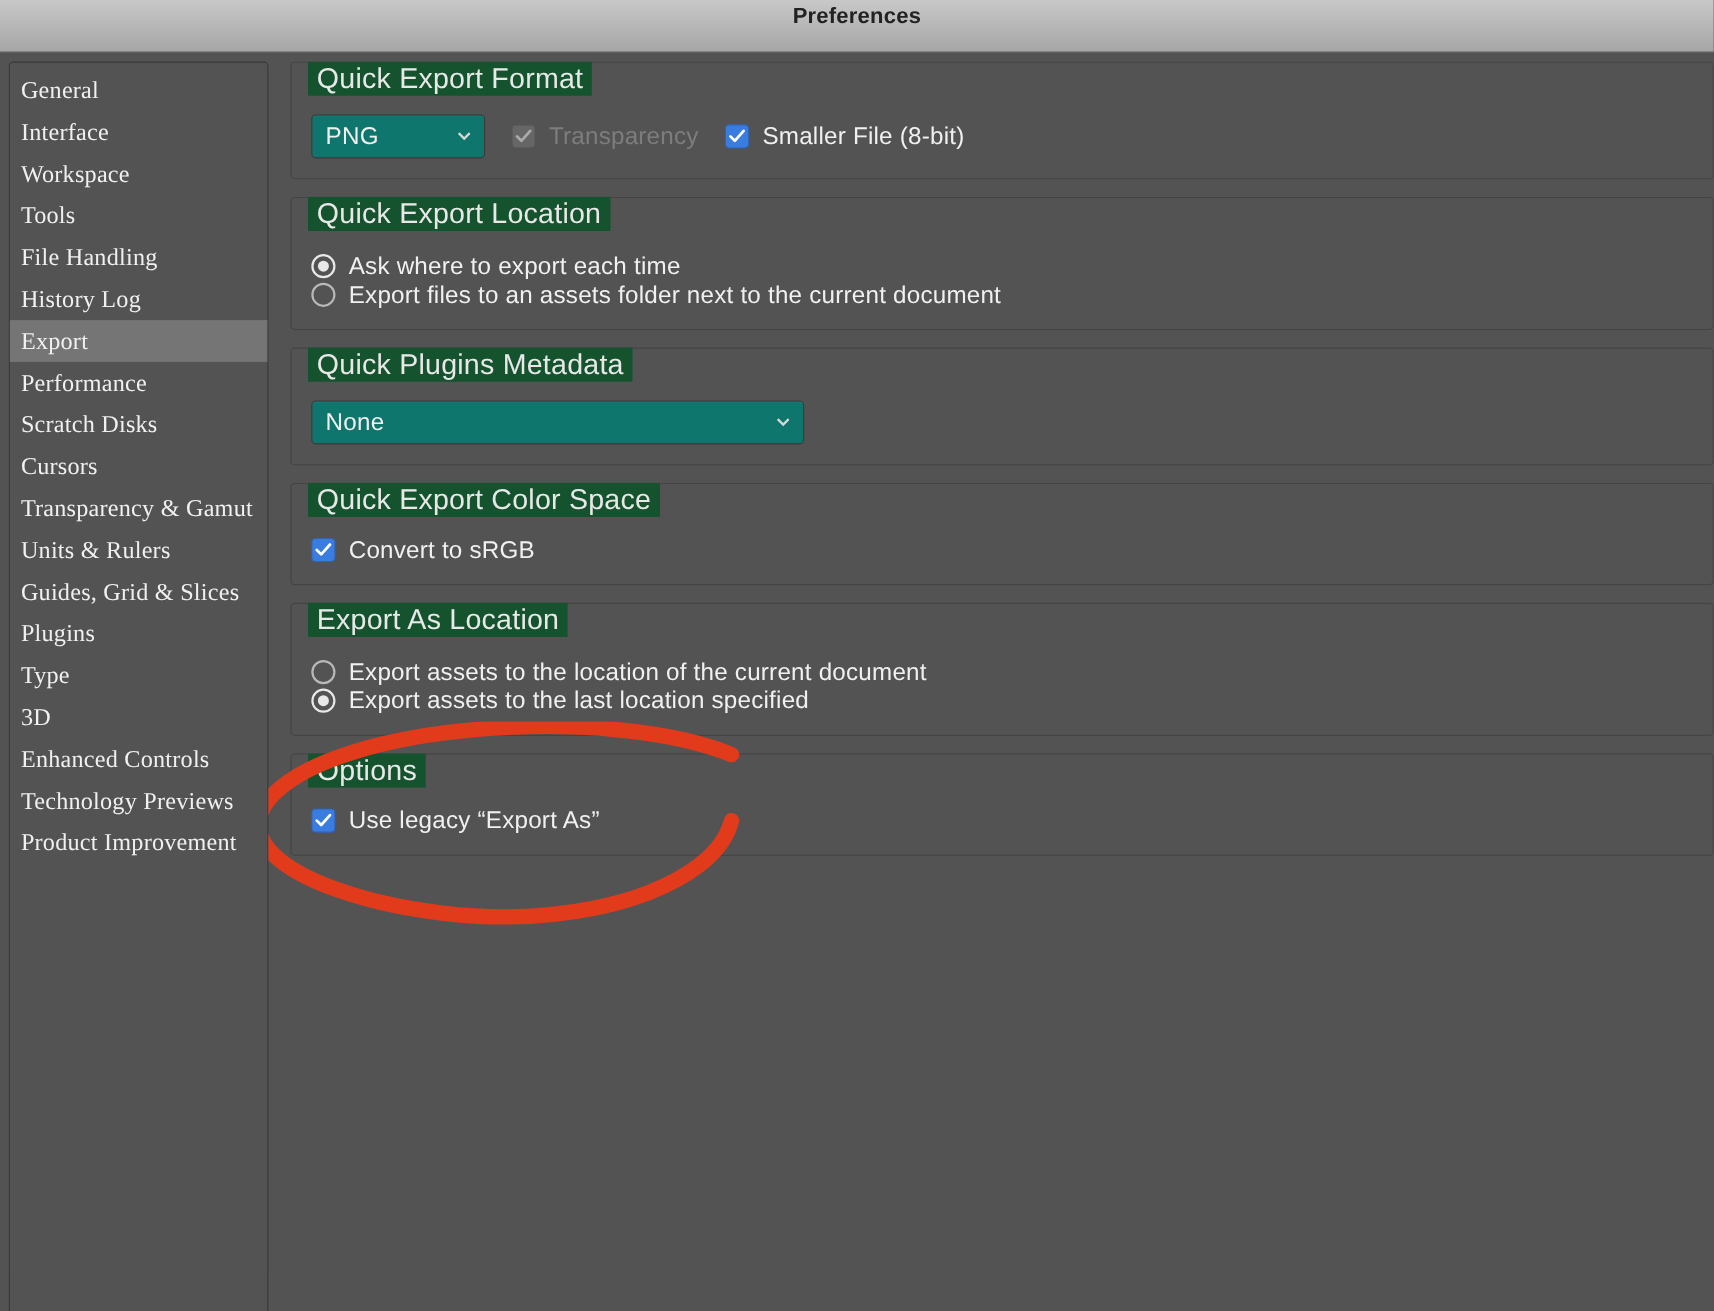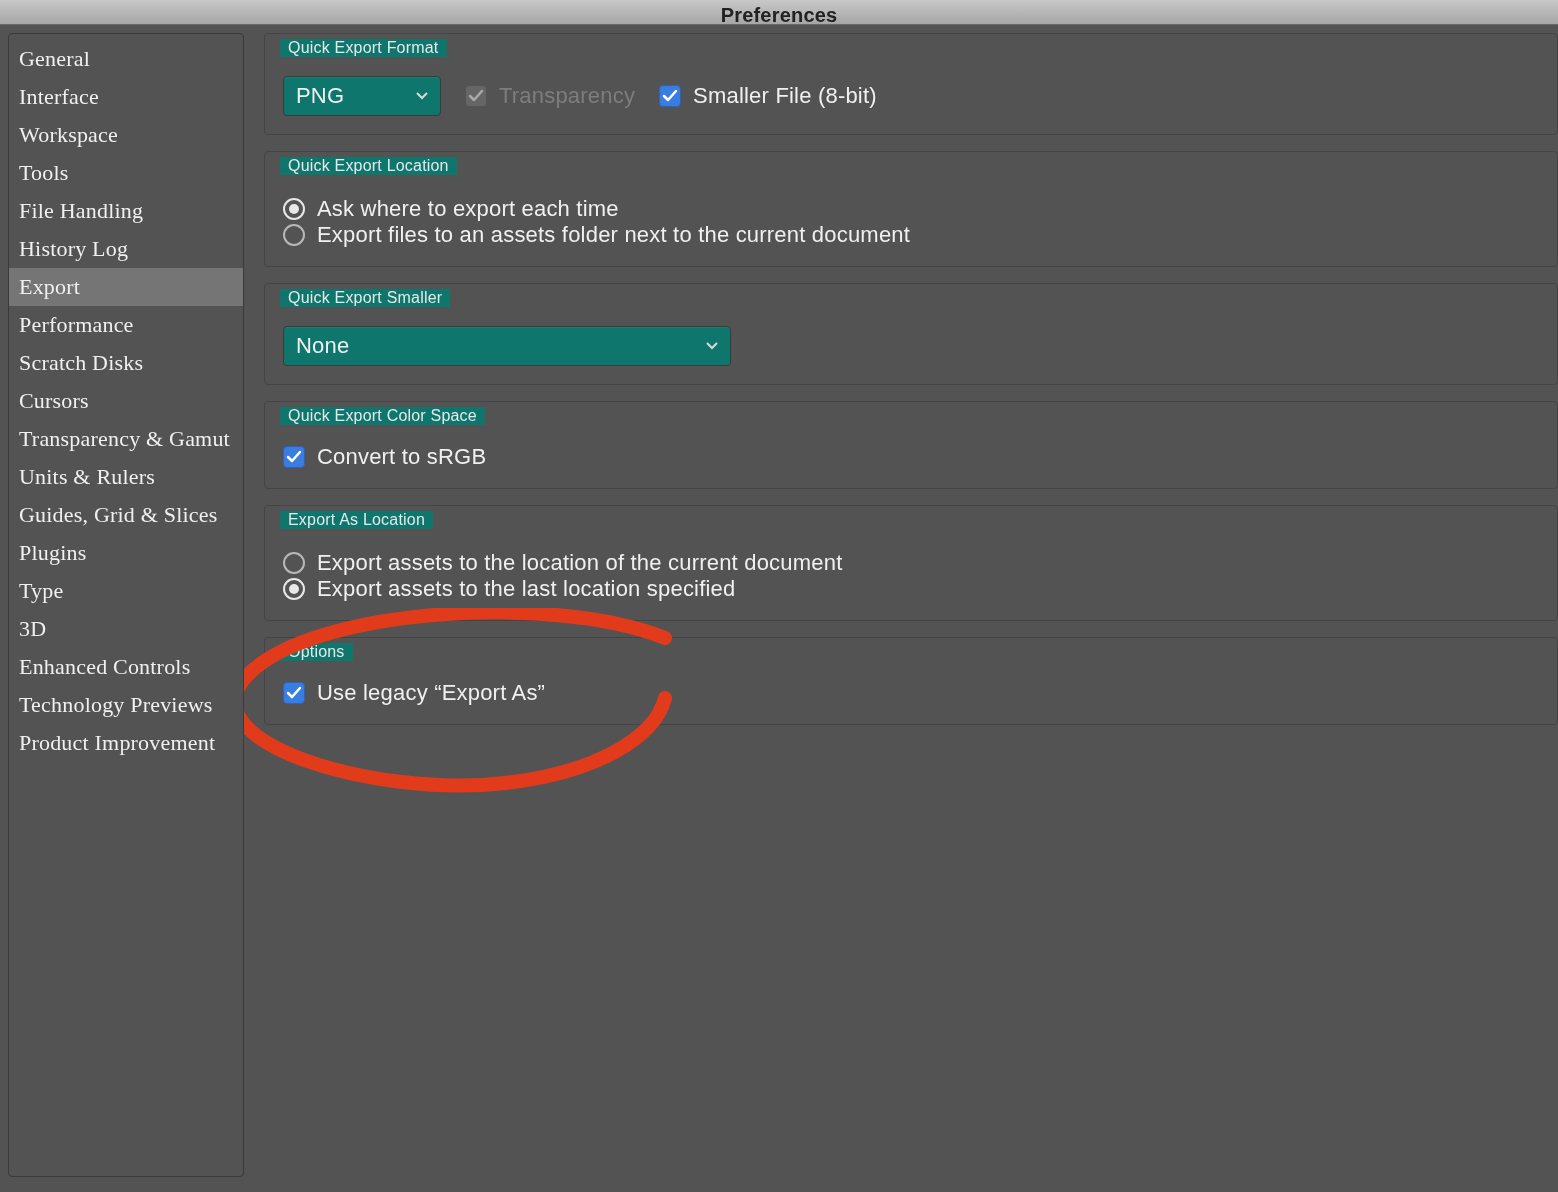--- a/index.html
+++ b/index.html
@@ -7,21 +7,21 @@
     font-family: -apple-system, BlinkMacSystemFont, "Segoe UI", "Helvetica Neue", Arial, sans-serif;
     background: #535353;
     color: #e8e8e8;
     width: 1558px;
     height: 1192px;
     overflow: hidden;
     font-size: 22px;
     letter-spacing: 0.2px;
   }
   .titlebar {
-    height: 25px;
+    height: 48px;
     background: linear-gradient(to bottom, #c8c8c8, #a6a6a6);
     color: #222;
     font-weight: 600;
     font-size: 20px;
     text-align: center;
     line-height: 30px;
     border-bottom: 1px solid #666;
   }
   .window-body {
     display: flex;
@@ -56,24 +56,24 @@
     margin-bottom: 16px;
     padding: 0 18px 18px 18px;
     position: relative;
   }
   .fieldset.first { margin-top: 0; }
   .legend {
     position: relative;
     top: -1px;
     margin-left: -3px;
     display: inline-block;
-    background: #0f766e;
+    background: #14532d;
     padding: 0 8px;
     color: #e8e8e8;
-    font-size: 16px;
+    font-size: 26px;
   }
   .row {
     display: flex;
     align-items: center;
     gap: 24px;
     margin-top: 16px;
   }
   .select {
     display: inline-flex;
     align-items: center;
@@ -216,21 +216,21 @@
           <span class="label">Ask where to export each time</span>
         </div>
         <div class="radio">
           <span class="radio-outer"></span>
           <span class="label">Export files to an assets folder next to the current document</span>
         </div>
       </div>
     </div>
 
     <div class="fieldset">
-      <span class="legend">Quick Export Smaller</span>
+      <span class="legend">Quick Plugins Metadata</span>
       <div class="row">
         <div class="select" style="width:448px">
           <span>None</span>
           <span class="chev">
             <svg width="12" height="12" viewBox="0 0 12 12">
                 <path d="M1 3 L6 8 L11 3" fill="none" stroke="#d8d8d8" stroke-width="2"></path>
               </svg>
           </span>
         </div>
       </div>

